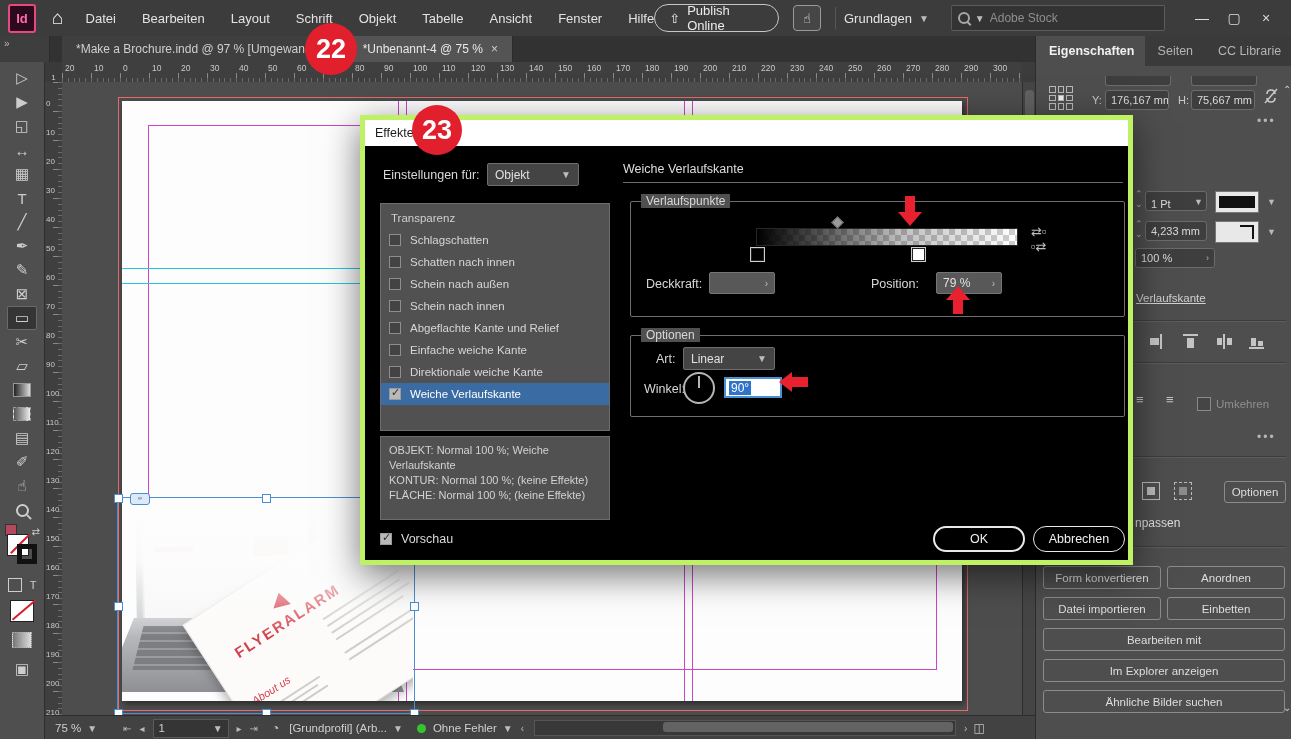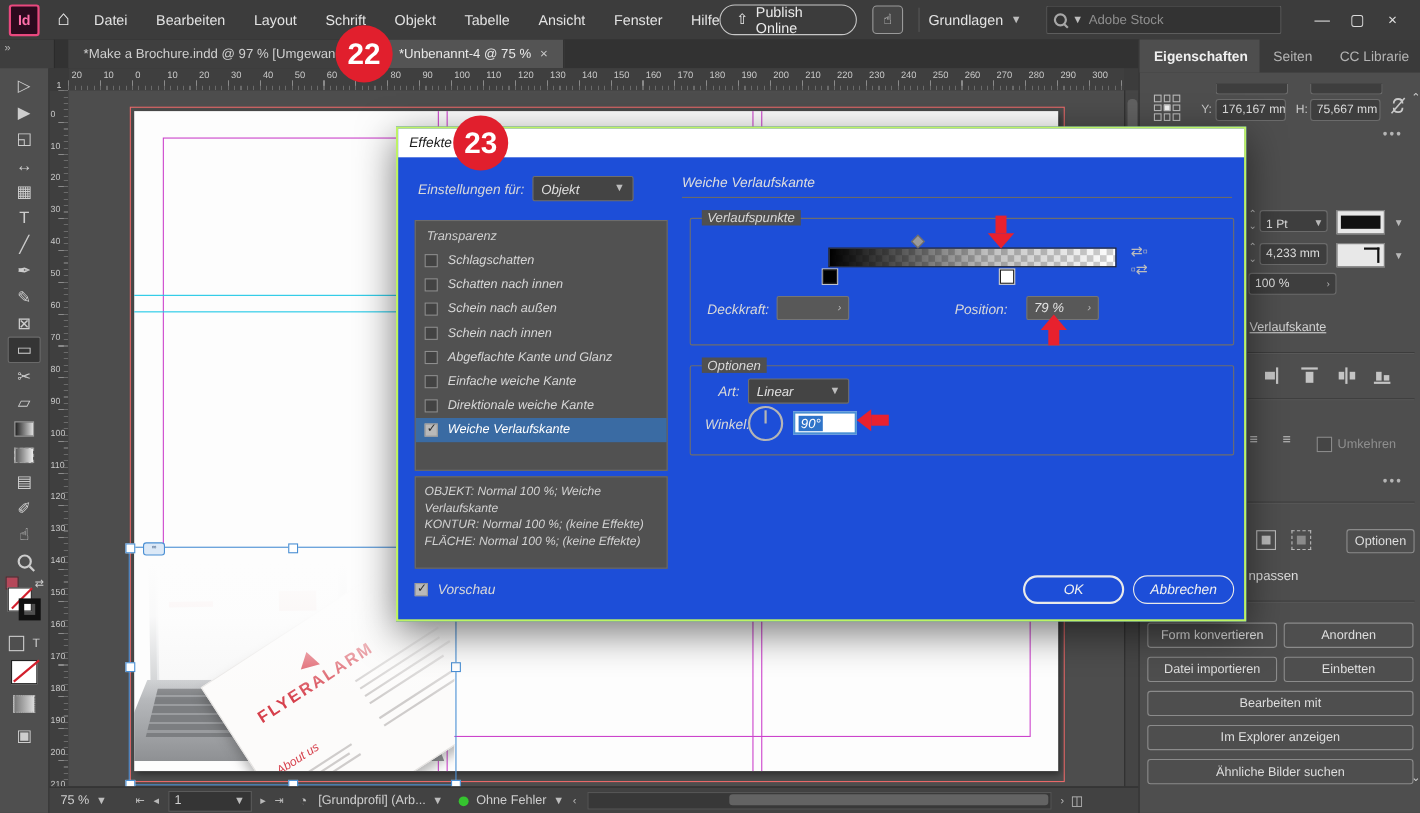--- a/index.html
+++ b/index.html
@@ -129,21 +129,21 @@
   .fitico{position:absolute;width:18px;height:18px;border:1px dashed #b9b9b9;box-sizing:border-box;}
   .fitico .in{position:absolute;inset:4px;background:#b9b9b9;}
   .fitico.solid{border-style:solid;}
   .pbtn{height:23px;background:transparent;border:1px solid #8b8b8b;border-radius:3px;color:#dedede;font-size:11.5px;display:flex;align-items:center;justify-content:center;box-sizing:border-box;}
   .panelbtns{position:absolute;left:7px;top:530px;width:242px;display:flex;flex-wrap:wrap;gap:8px 6px;}
   .pbtn.half{width:118px;}
   .pbtn.full{width:242px;}
   .pscroll-ar{position:absolute;color:#cfcfcf;font-size:10px;}
 
   
-  .dialog{position:absolute;left:360px;top:115px;width:773px;height:450px;background:#1d4ed8;border:2px solid #bef264;box-shadow:0 10px 34px rgba(0,0,0,.55);box-sizing:border-box;z-index:30;font-style:italic;}
+  .dialog{position:absolute;left:360px;top:115px;width:773px;height:450px;background:#000000;border:5px solid #bef264;box-shadow:0 10px 34px rgba(0,0,0,.55);box-sizing:border-box;z-index:30;}
   .dtitle{position:absolute;left:0;top:0;width:100%;height:26px;background:#ffffff;color:#1b1b1b;font-size:12.5px;display:flex;align-items:center;padding-left:10px;box-sizing:border-box;}
   .dlabel{position:absolute;color:#d8d8d8;font-size:12.5px;}
   .ddrop{position:absolute;height:23px;background:#444;border:1px solid #6e6e6e;border-radius:2px;display:flex;align-items:center;justify-content:space-between;padding:0 7px;color:#e0e0e0;font-size:12px;box-sizing:border-box;}
   .efflist{position:absolute;left:15px;top:83px;width:230px;height:228px;background:#515151;border:1px solid #6c6c6c;box-sizing:border-box;padding-top:3px;}
   .effrow{height:22px;display:flex;align-items:center;padding-left:8px;gap:9px;font-size:11.5px;color:#d6d6d6;}
   .effrow.header{padding-left:10px;color:#cfcfcf;text-align:right;}
   .effrow.selected{background:#3a6ba3;color:#fff;}
   .cb{width:12px;height:12px;border:1px solid #8e8e8e;background:#434343;box-sizing:border-box;flex:0 0 auto;position:relative;}
   .cb.checked{background:#b9b9b9;border-color:#9a9a9a;}
   .cb.checked::after{content:"✓";position:absolute;left:1px;top:-3px;font-size:11px;color:#2e2e2e;font-weight:bold;}
@@ -546,21 +546,21 @@
         <div class="effrow">
           <span class="cb"></span>
           <span>Schein nach außen</span>
         </div>
         <div class="effrow">
           <span class="cb"></span>
           <span>Schein nach innen</span>
         </div>
         <div class="effrow">
           <span class="cb"></span>
-          <span>Abgeflachte Kante und Glanz</span>
+          <span>Abgeflachte Kante und Relief</span>
         </div>
         <div class="effrow">
           <span class="cb"></span>
           <span>Einfache weiche Kante</span>
         </div>
         <div class="effrow">
           <span class="cb"></span>
           <span>Direktionale weiche Kante</span>
         </div>
         <div class="effrow selected">

